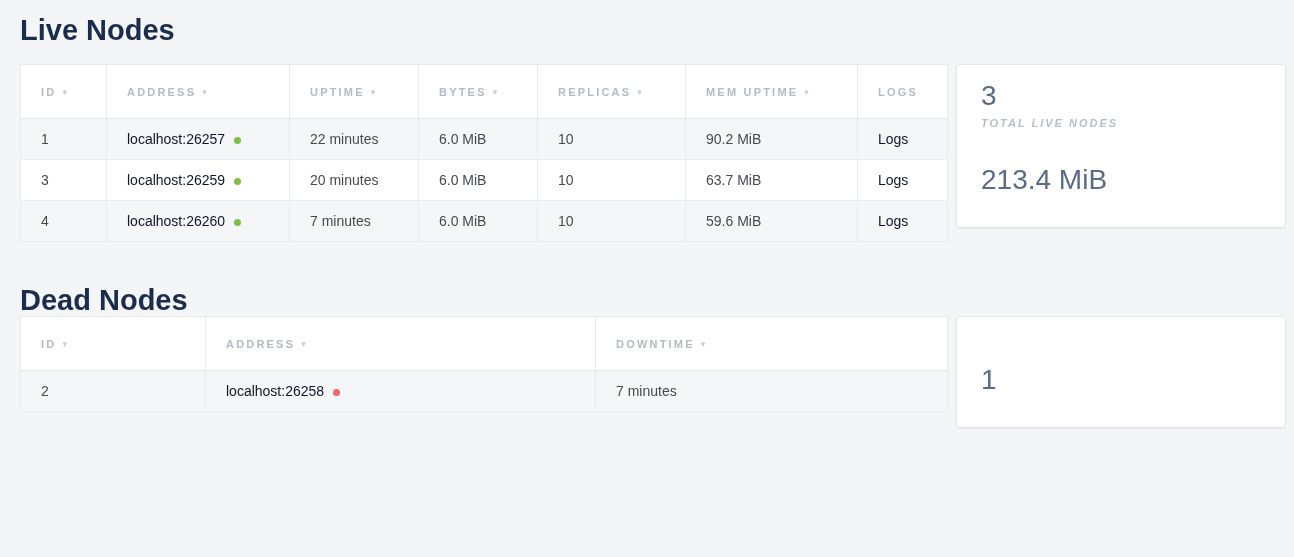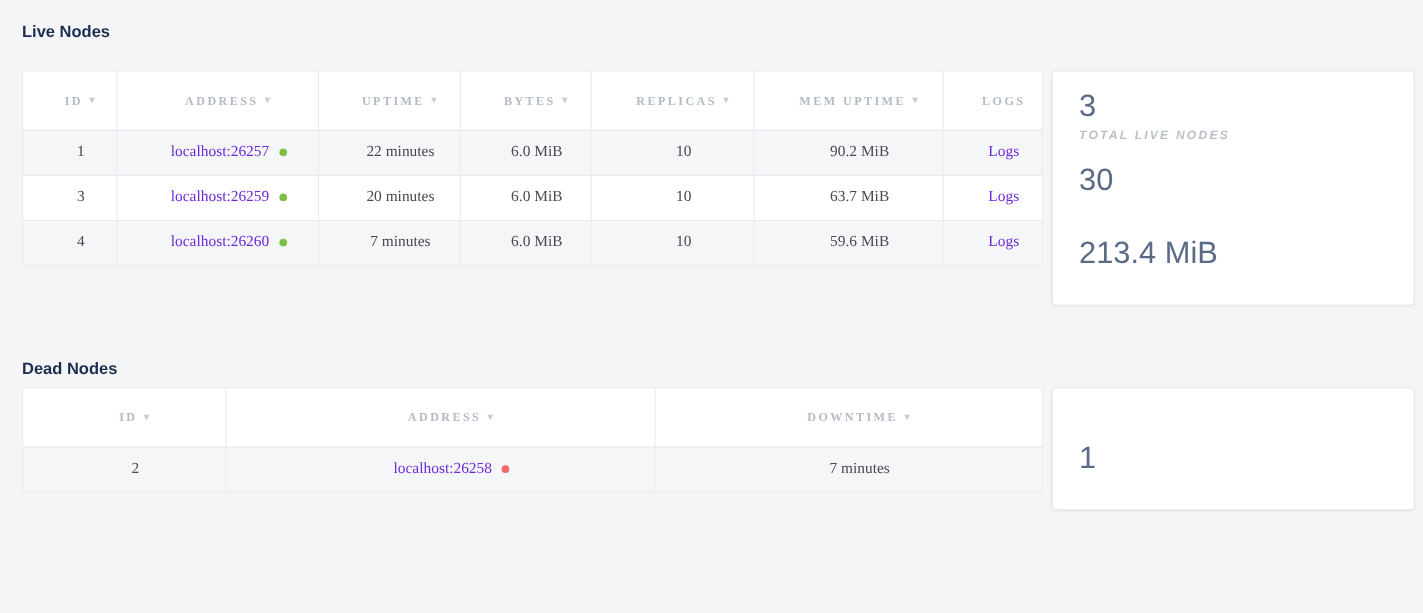--- a/index.html
+++ b/index.html
@@ -6,46 +6,45 @@
   html,body { width:1294px; height:557px; }
   body {
     background:#f4f5f7;
     font-family:"Liberation Sans","DejaVu Sans",sans-serif;
     color:#46494e;
     overflow:hidden;
   }
   .page { padding:16px 0 0 20px; }
 
   h2.section-title {
-    font-size:15px;
+    font-size:29px;
     font-weight:700;
     color:#1b2d4e;
     line-height:28px;
   }
   .section-live h2.section-title { margin:0 0 20px 0; }
   .section-dead h2.section-title { margin:44px 0 2px 0; }
 
   .row { display:flex; align-items:flex-start; gap:8px; width:1265px; }
 
   table.nodes-table {
     flex:none;
     width:927px;
     table-layout:fixed;
     border-collapse:collapse;
     background:#ffffff;
     border:1px solid #dfe2e7;
   }
   table.nodes-table th, table.nodes-table td {
     border:1px solid #e8eaee;
-    text-align:center;
+    text-align:left;
     vertical-align:middle;
     padding:0 0 0 20px;
     white-space:nowrap;
     overflow:hidden;
-    font-family:Liberation Serif, serif;
   }
   table.nodes-table th {
     height:54px;
     background:#ffffff;
     font-size:11px;
     font-weight:700;
     letter-spacing:2.2px;
     color:#b4bbc5;
     border-bottom:1px solid #e2e5e9;
   }
@@ -53,21 +52,21 @@
   table.nodes-table tbody tr:nth-child(odd) td { background:#f5f6f8; }
   table.nodes-table tbody tr:nth-child(even) td { background:#ffffff; }
 
   .sort-glyph {
     font-size:9px;
     color:#c6ccd4;
     margin-left:6px;
     vertical-align:1px;
   }
   a.cell-link {
-    color:#6d28d9;
+    color:#0f172a;
     text-decoration:none;
     font-size:14px;
     cursor:pointer;
   }
   .status-dot {
     display:inline-block;
     width:7px; height:7px;
     border-radius:50%;
     margin-left:9px;
     vertical-align:middle;
@@ -188,21 +187,20 @@
           </tr>
         </tbody>
       </table>
 
       <aside class="summary-card">
         <div class="stat">
           <div class="stat-value">3</div>
           <div class="stat-label">TOTAL LIVE NODES</div>
         </div>
         <div class="stat">
-          <div class="stat-value">30</div>
         </div>
         <div class="stat">
           <div class="stat-value">213.4 MiB</div>
         </div>
       </aside>
     </div>
   </section>
 
   <section class="section-dead">
     <h2 class="section-title">Dead Nodes</h2>

